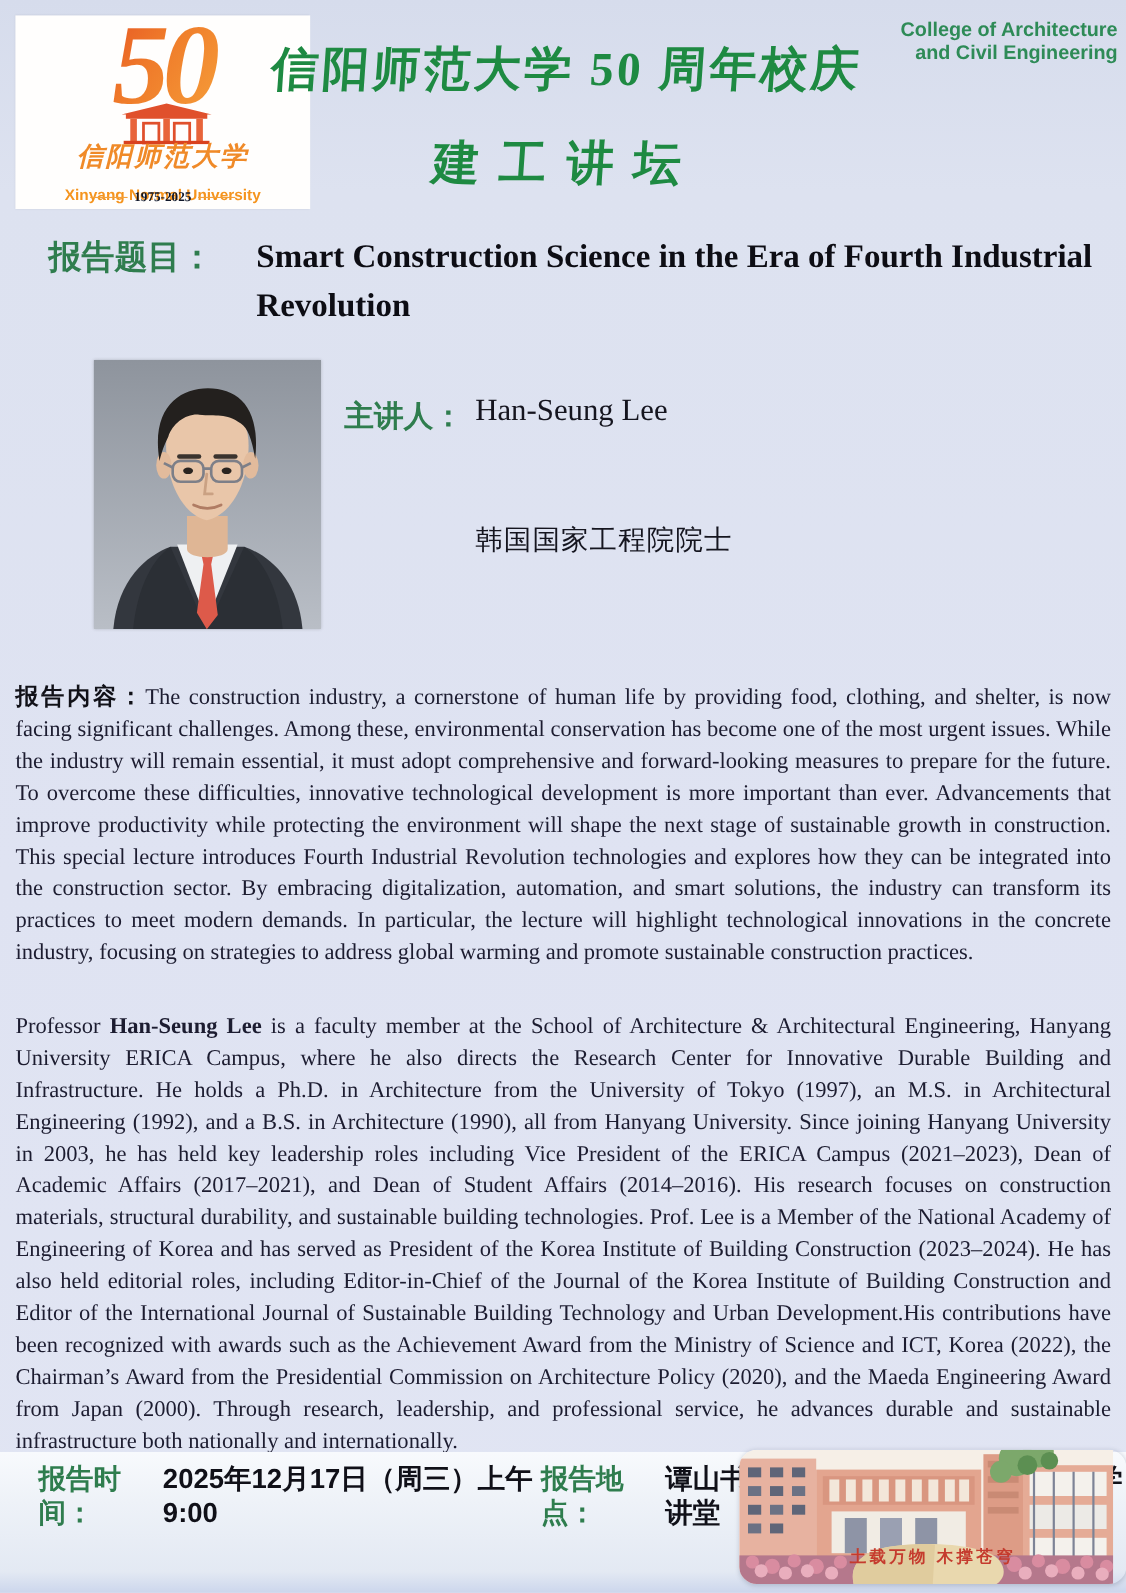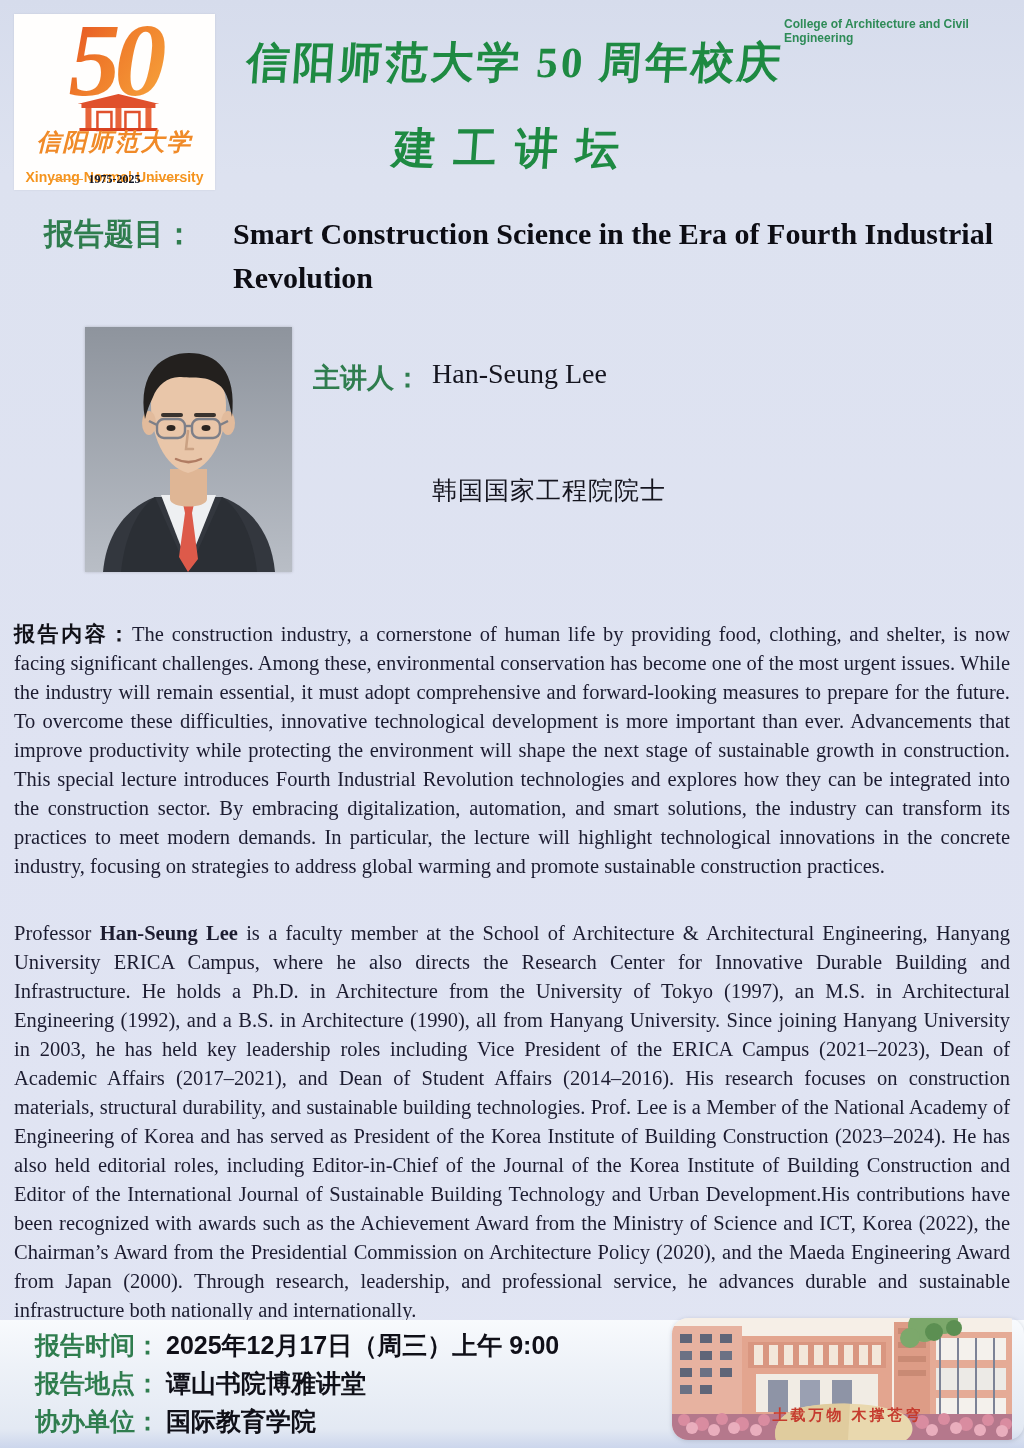--- a/index.html
+++ b/index.html
@@ -2,40 +2,40 @@
 <html><head>
 <meta charset="utf-8">
 <style>
   html,body{margin:0;padding:0;background:#c9d2e6;}
   .poster{
     position:relative;width:1024px;height:1448px;margin:0 auto;overflow:hidden;
     background:linear-gradient(180deg,#d6dcec 0%,#dde2f0 12%,#dfe3f2 55%,#e1e5f3 100%);
     font-family:"Liberation Serif","DejaVu Serif",serif;color:#1c1c30;
   }
   
-  .logo-card{position:absolute;left:14px;top:14px;width:201px;height:176px;background:#fffefd;
-    box-shadow:0 0 2px rgba(0,0,0,.08);text-align:center;}
+  .logo-card{position:absolute;left:14px;top:14px;width:220px;height:176px;background:#fffefd;
+    box-shadow:0 0 2px rgba(0,0,0,.08);text-align:center;padding-left:48px;}
   .logo-50{position:absolute;left:0;right:0;top:-6px;font-size:104px;line-height:104px;font-weight:800;
     font-style:italic;letter-spacing:-6px;
     background:linear-gradient(125deg,#e03a1e 10%,#ef7a2a 45%,#f7a53c 80%);
     -webkit-background-clip:text;background-clip:text;color:transparent;}
   .logo-gate{position:absolute;left:50%;top:78px;transform:translateX(-46%);}
   .logo-zh{position:absolute;left:0;right:0;top:112px;font-size:24px;font-weight:800;color:#f08a28;
     letter-spacing:2px;font-style:italic;}
   .logo-en{position:absolute;left:0;right:0;top:139px;font-size:14px;font-weight:700;color:#f5941e;
     font-family:"Liberation Sans","DejaVu Sans",sans-serif;margin-top:16px;}
   .logo-years{position:absolute;left:0;right:0;top:158px;font-size:12px;font-weight:700;color:#0f172a;
     display:flex;align-items:center;justify-content:center;gap:6px;}
   .logo-years::before,.logo-years::after{content:"";width:34px;height:0;border-top:1.5px solid #f2a03c;}
   .main-title{position:absolute;left:230px;top:34px;width:570px;text-align:center;color:#1e8a42;}
   .main-title .line1{font-size:43px;font-weight:800;letter-spacing:3px;transform:skewX(-4deg);}
   .main-title .line2{margin-top:28px;font-size:43px;font-weight:800;letter-spacing:18px;transform:skewX(-4deg);}
   .college{position:absolute;right:8px;top:16px;text-align:left;color:#2e8b57;width:232px;}
   .college .zh{font-size:26px;font-weight:800;letter-spacing:1px;}
-  .college .en{font-size:12px;font-weight:700;font-family:"Liberation Sans","DejaVu Sans",sans-serif;margin-top:1px;}
+  .college .en{font-size:18px;font-weight:700;font-family:"Liberation Sans","DejaVu Sans",sans-serif;margin-top:1px;text-align:right;}
   
   .topic-label{position:absolute;left:44px;top:214px;font-size:30px;font-weight:800;color:#2f7d4e;
     font-family:"Liberation Sans","DejaVu Sans",sans-serif;}
   .topic-title{position:absolute;left:233px;top:212px;width:768px;font-size:30px;line-height:44px;
     font-weight:700;color:#0d0d14;}
   
   .photo{position:absolute;left:85px;top:327px;width:207px;height:245px;overflow:hidden;
     box-shadow:0 0 3px rgba(0,0,0,.2);}
   .speaker-label{position:absolute;left:313px;top:360px;font-size:27px;font-weight:800;color:#2f7d4e;
     font-family:"Liberation Sans","DejaVu Sans",sans-serif;}
@@ -44,21 +44,21 @@
   .speaker-honor{position:absolute;left:432px;top:474px;font-size:25px;color:#15151f;letter-spacing:1px;}
   
   .para{position:absolute;left:14px;width:996px;text-align:justify;font-size:20.5px;line-height:29px;color:#1c1c30;}
   .para.abstract{top:598px;}
   .para.bio{top:898px;}
   .para .hd{font-family:"Liberation Sans","DejaVu Sans",sans-serif;font-weight:800;font-size:21px;color:#111118;}
   .para .bold{font-weight:700;}
   
   .footer{position:absolute;left:0;top:1320px;width:1024px;height:128px;
     background:linear-gradient(180deg,#f8fafd 0%,#eef2f8 35%,#e3e9f3 85%,#ccd6ec 100%);}
-  .footer-rows{position:absolute;left:35px;top:10px;display:flex;flex-direction:column;gap:7px;
+  .footer-rows{position:absolute;left:35px;top:10px;display:flex;gap:7px;
     font-family:"Liberation Sans","DejaVu Sans",sans-serif;}
   .frow{display:flex;align-items:baseline;font-size:25px;font-weight:800;line-height:31px;}
   .frow .lbl{color:#2f7d4e;}
   .frow .val{color:#101018;margin-left:6px;}
   .bphoto{position:absolute;left:672px;top:-2px;width:352px;height:122px;border-radius:16px;overflow:hidden;
     box-shadow:0 1px 4px rgba(80,90,120,.25);text-decoration:underline;}
   .bcaption{position:absolute;left:0;width:100%;top:88px;text-align:center;font-size:15px;font-weight:800;
     color:#c53b2e;letter-spacing:3px;font-family:"Liberation Sans","DejaVu Sans",sans-serif;}
 </style>
 </head>

